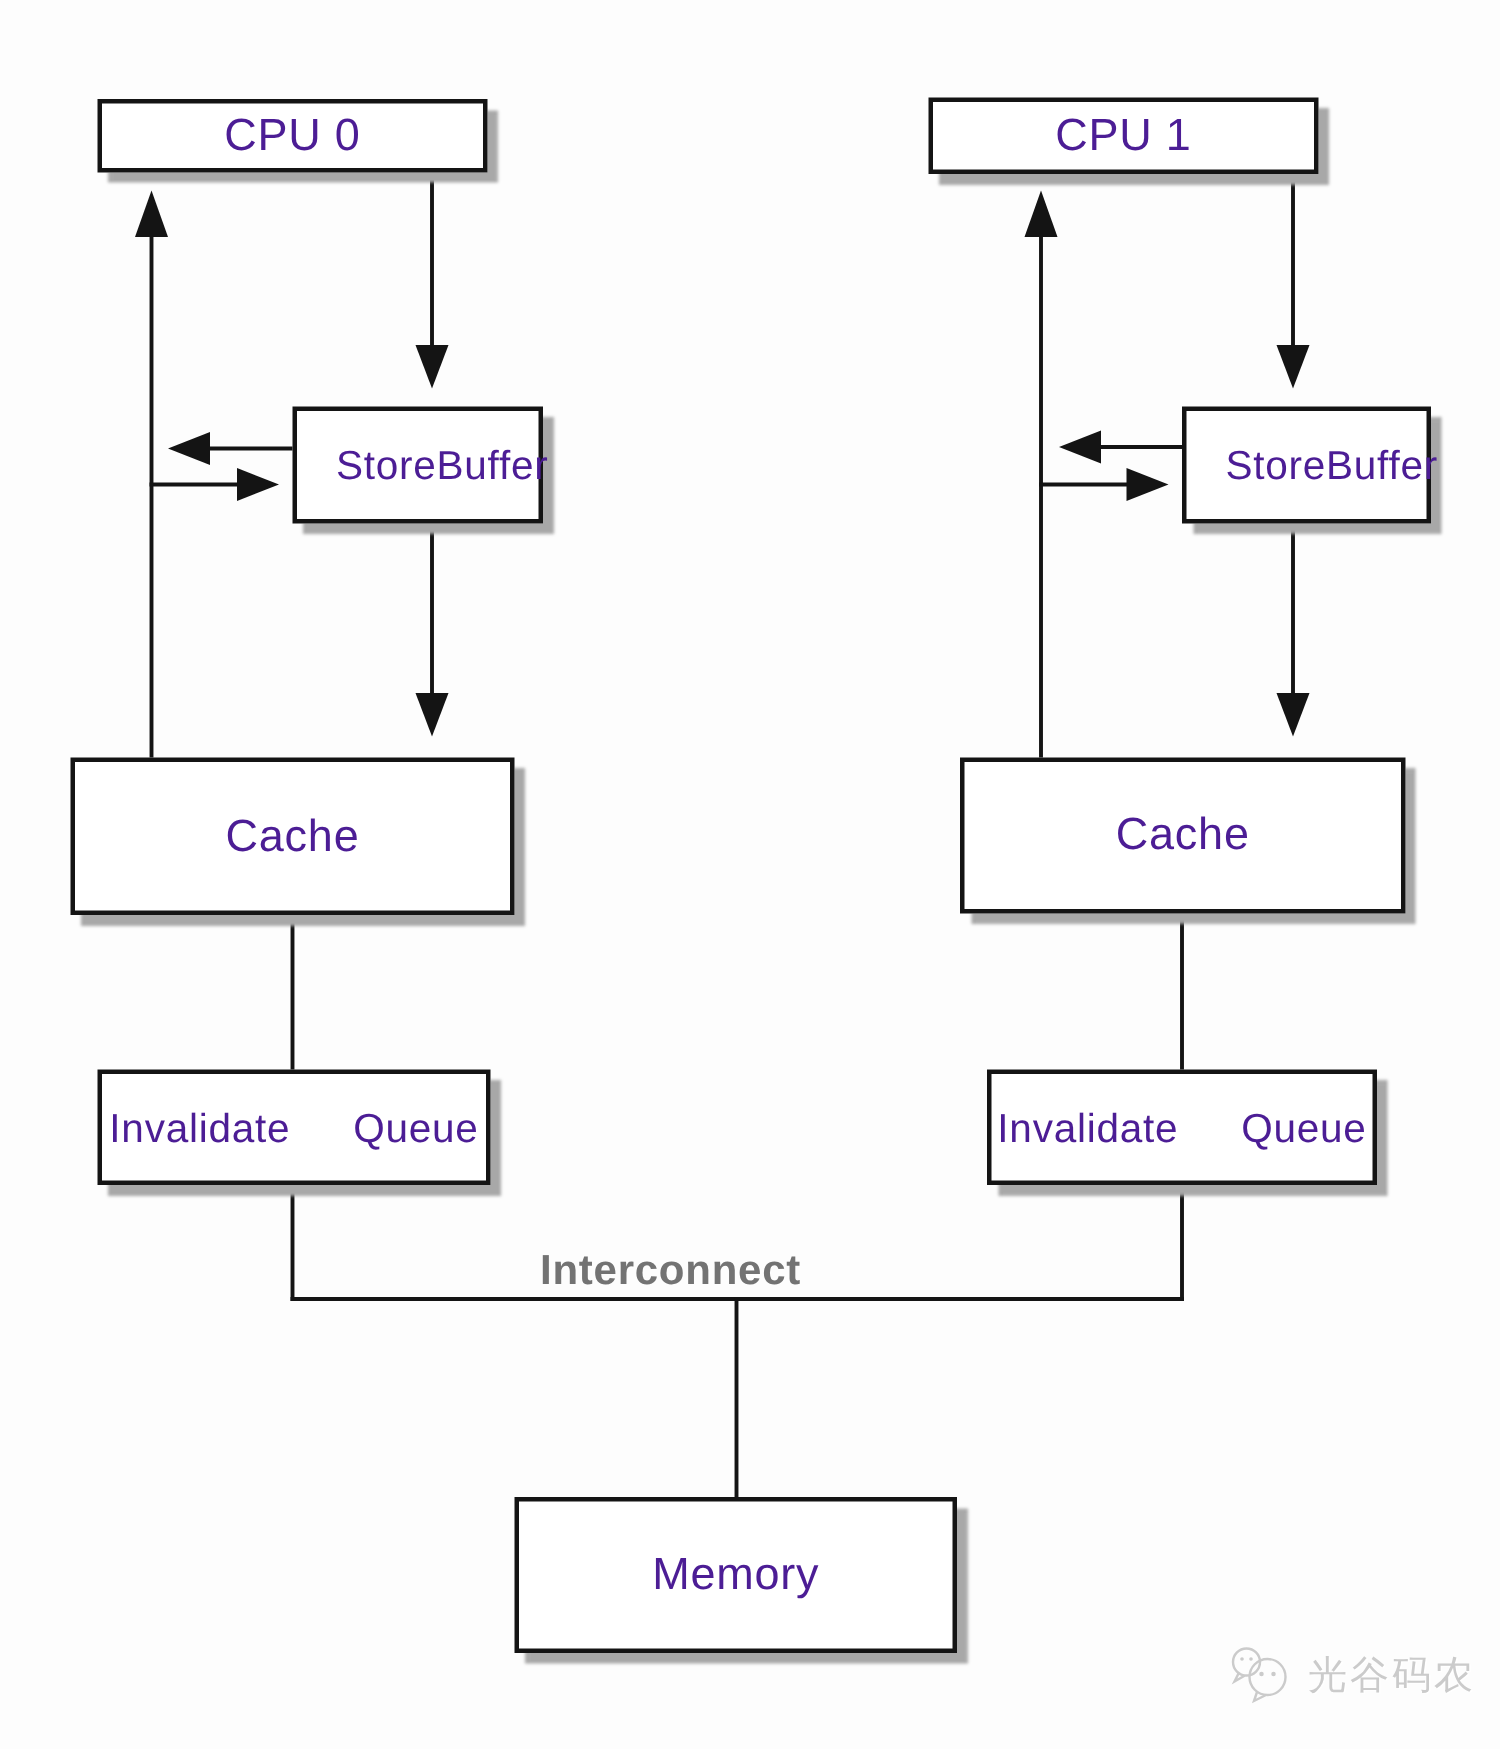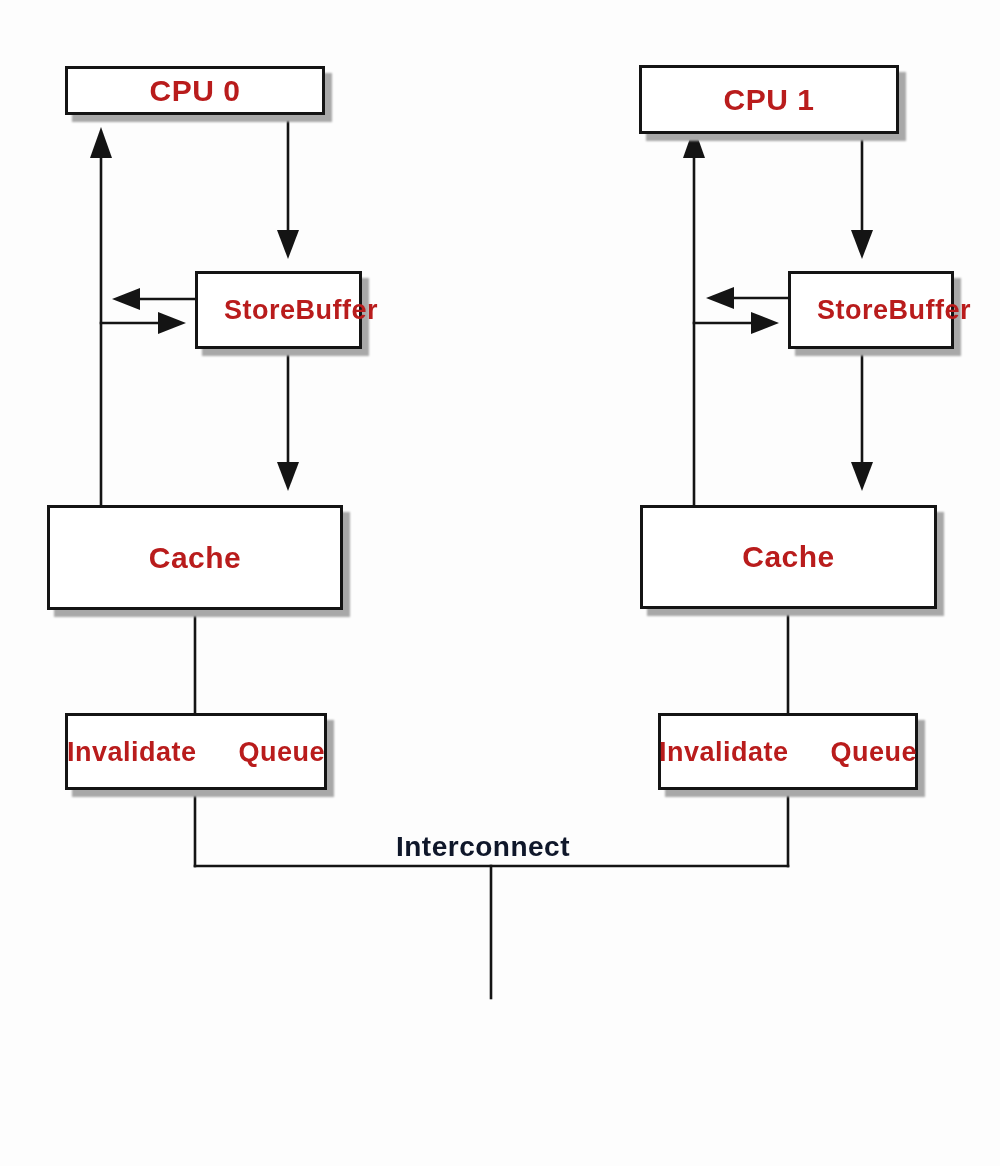--- a/index.html
+++ b/index.html
@@ -24,48 +24,47 @@
   }
   .box {
     position: absolute;
     box-sizing: border-box;
     background: #ffffff;
     border: 3px solid #141414;
     box-shadow: 7px 7px 2px #a8a8a8;
     display: flex;
     align-items: center;
     justify-content: center;
-    font-weight: bold;
-    color: #b91c1c;
+    font-weight: normal;
+    color: #4c1d95;
     letter-spacing: 0.5px;
   }
   .box .lines {
     display: flex;
     flex-direction: row;
   }
   #cpu0    { left: 65px;  top: 66px;  width: 260px; height: 49px;  font-size: 30px; }
-  #cpu1    { left: 639px; top: 65px;  width: 260px; height: 69px;  font-size: 30px; }
+  #cpu1    { left: 619px; top: 65px;  width: 260px; height: 51px;  font-size: 30px; }
   #sb0     { left: 195px; top: 271px; width: 167px; height: 78px;  font-size: 27px; justify-content: flex-start; padding-left: 26px; }
   #sb1     { left: 788px; top: 271px; width: 166px; height: 78px;  font-size: 27px; justify-content: flex-start; padding-left: 26px; }
   #sb0 .lines, #sb1 .lines { align-items: flex-start; line-height: 28px; }
   #cache0  { left: 47px;  top: 505px; width: 296px; height: 105px; font-size: 30px; }
   #cache1  { left: 640px; top: 505px; width: 297px; height: 104px; font-size: 30px; }
   #iq0     { left: 65px;  top: 713px; width: 262px; height: 77px;  font-size: 27px; }
   #iq1     { left: 658px; top: 713px; width: 260px; height: 77px;  font-size: 27px; }
   #iq0 .lines, #iq1 .lines { align-items: center; line-height: 28px; gap: 42px; }
   #memory  { left: 343px; top: 998px; width: 295px; height: 104px; font-size: 30px; }
   #interconnect-label {
     position: absolute;
     left: 360px;
     top: 831px;
     width: 246px;
-    text-align: center;
     font-size: 28px;
     font-weight: bold;
-    color: #0f172a;
+    color: #737373;
     letter-spacing: 0.5px;
   }
   #watermark {
     position: absolute;
     left: 818px;
     top: 1096px;
     display: flex;
     align-items: center;
     gap: 6px;
     color: #cbcbcb;
@@ -156,17 +155,37 @@
     </span>
   </div>
 
   <div class="box" id="iq1">
     <span class="lines">
       <span>Invalidate</span>
       <span>Queue</span>
     </span>
   </div>
 
+  <div class="box" id="memory">
+    <span>Memory</span>
+  </div>
 
   <div id="interconnect-label">Interconnect</div>
 
+  <div id="watermark">
+    <svg width="48" height="40" viewBox="0 0 48 40">
+      <g stroke="#cbcbcb" stroke-width="1.6" fill="none">
+        <circle cx="13" cy="12" r="9"></circle>
+        <path d="M8 19 L5 25 L12 21"></path>
+        <circle cx="27" cy="22" r="12"></circle>
+        <path d="M20 32 L18 38 L26 34"></path>
+      </g>
+      <g fill="#cbcbcb">
+        <circle cx="10" cy="10" r="1.2"></circle>
+        <circle cx="16" cy="10" r="1.2"></circle>
+        <circle cx="23" cy="20" r="1.5"></circle>
+        <circle cx="31" cy="20" r="1.5"></circle>
+      </g>
+    </svg>
+    <span class="wm-text">光谷码农</span>
+  </div>
 
 </div>
 
 </body></html>

